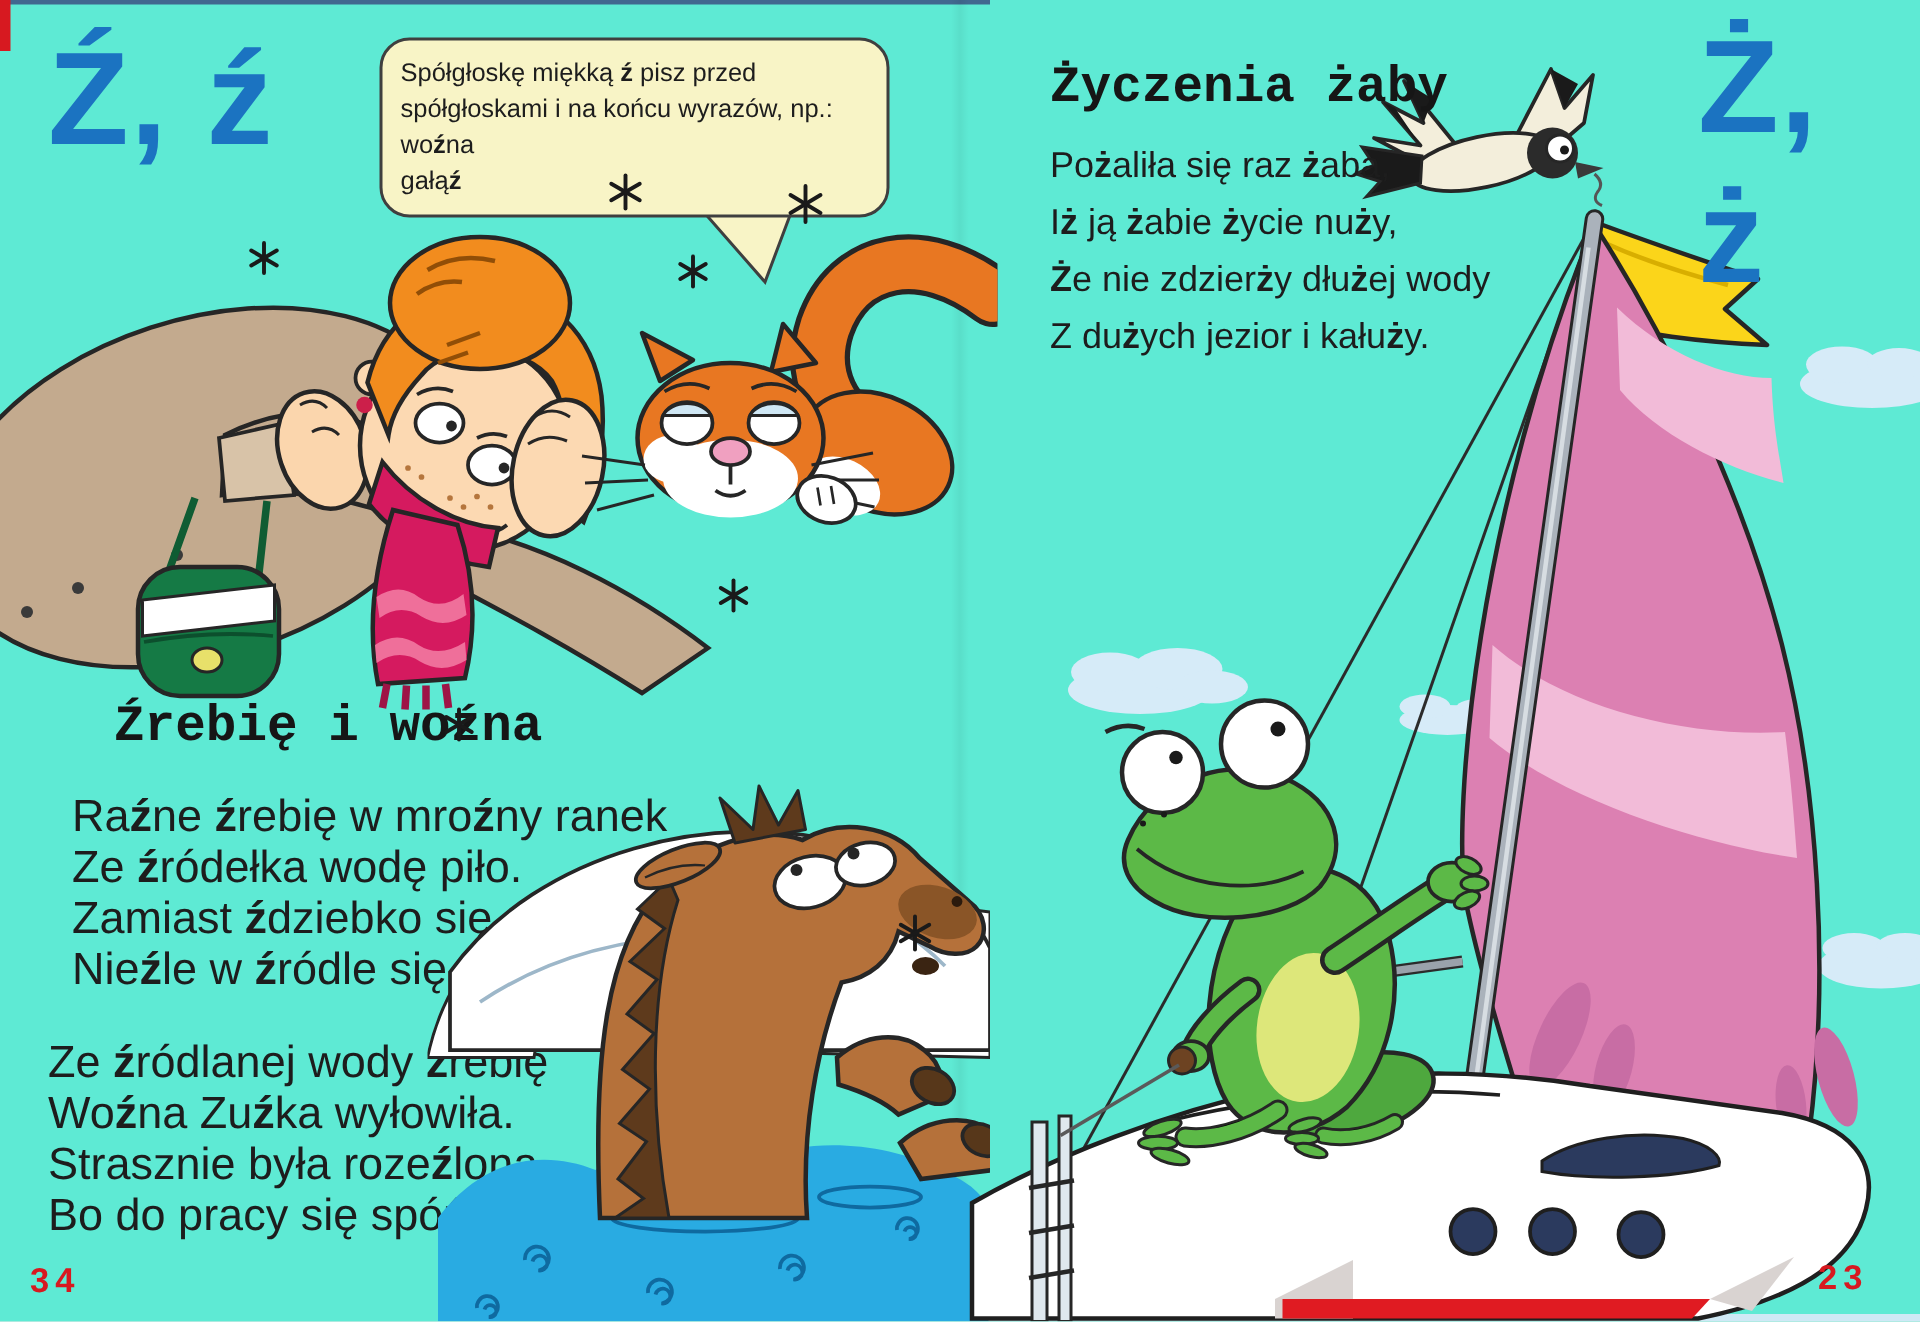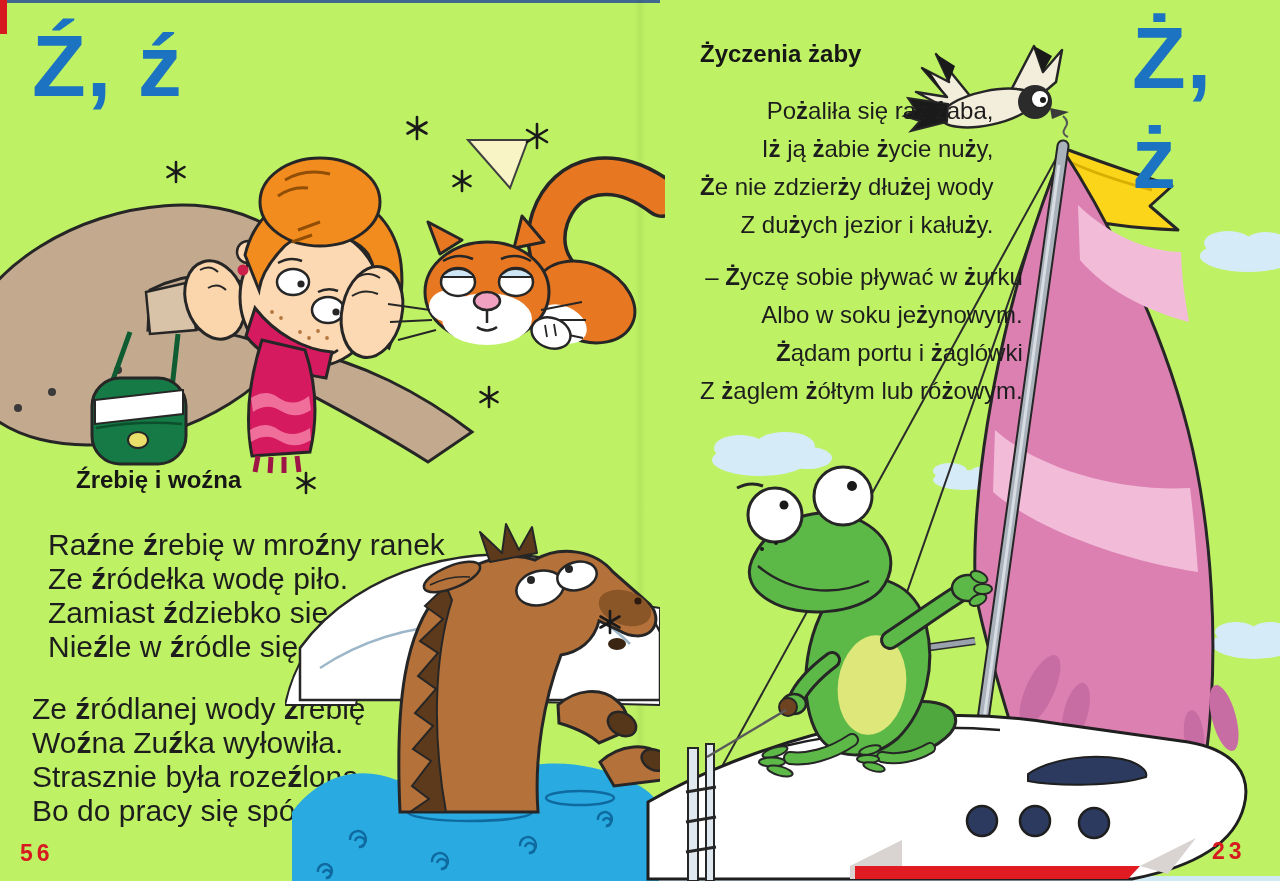--- a/index.html
+++ b/index.html
@@ -1,29 +1,29 @@
 <!DOCTYPE html>
 <html><head>
 <meta charset="utf-8">
 <style>
   html,body{margin:0;padding:0;background:#e9e9e9;}
-  #spread{position:relative;width:1280px;height:881px;background:#bef264;overflow:hidden;
+  #spread{position:relative;width:1280px;height:881px;background:#5eead4;overflow:hidden;
           font-family:"Liberation Sans",sans-serif;color:#1d1d1d;}
   .abs{position:absolute;}
   
   .edge-top{left:0;top:0;width:660px;height:3px;background:#41688f;}
   .corner-red{left:0;top:0;width:7px;height:34px;background:#d71920;}
   .edge-bottom-right{left:640px;top:876px;width:640px;height:5px;background:#cfe9f5;}
   .seam{left:634px;top:0;width:12px;height:881px;
         background:linear-gradient(90deg,rgba(0,0,0,0),rgba(0,0,0,.05),rgba(0,0,0,0));}
   
   .big-letters{font-weight:bold;font-size:88px;line-height:100px;color:#1b73c1;letter-spacing:1px;}
-  .poem-title{font-weight:bold;font-size:24px;color:#161616;}
+  .poem-title{font-weight:bold;font-size:34px;color:#161616;font-family:Liberation Mono, monospace;}
   .poem{font-size:30px;line-height:34px;white-space:nowrap;}
-  .poem-r{font-size:24px;line-height:38px;white-space:nowrap;text-align:right;}
+  .poem-r{font-size:24px;line-height:38px;white-space:nowrap;}
   .poem strong,.poem-r strong,.bubble strong{font-weight:bold;}
   
   .bubble{left:253px;top:25px;width:312px;background:#f8f4c6;border:2px solid #3f3f3f;
           border-radius:20px;padding:10px 12px;font-size:17px;line-height:24px;white-space:nowrap;z-index:3;}
   .pagenum{font-weight:bold;font-size:23px;color:#d71920;letter-spacing:4px;}
   svg{display:block;}
 </style>
 </head>
 <body>
 
@@ -32,20 +32,21 @@
   <div class="abs edge-top"></div>
   <div class="abs corner-red"></div>
   <div class="abs edge-bottom-right"></div>
   <div class="abs seam"></div>
 
   <div class="abs big-letters" style="left:32px;top:16px;">Ź, ź</div>
 
   <svg class="abs" style="left:440px;top:138px;z-index:2;" width="110" height="60" viewBox="440 138 110 60">
     <polygon points="468,140 510,188 528,140" fill="#f8f4c6" stroke="#3f3f3f" stroke-width="2"></polygon>
   </svg>
+  <div class="abs bubble">Spółgłoskę miękką <strong>ź</strong> pisz przed<br>spółgłoskami i na końcu wyrazów, np.:<br>wo<strong>ź</strong>na<br>gałą<strong>ź</strong></div>
 
   <svg class="abs" style="left:0;top:140px;" width="665" height="345" viewBox="0 140 665 345" aria-label="Woman caretaker in beige coat with red scarf and green handbag, orange cat, snowflakes">
     <g>
       <ellipse cx="135" cy="325" rx="178" ry="112" transform="rotate(-18 135 325)" fill="#c3aa8e" stroke="#262626" stroke-width="3"></ellipse>
       <circle cx="52" cy="392" r="4" fill="#3a3a3a"></circle>
       <circle cx="118" cy="370" r="4" fill="#3a3a3a"></circle>
       <circle cx="18" cy="408" r="4" fill="#3a3a3a"></circle>
       <path d="M 300,350 C 360,362 420,392 472,432 L 428,462 C 365,422 312,396 283,380 Z" fill="#c3aa8e" stroke="#262626" stroke-width="3"></path>
 
       <path d="M 150,290 C 190,270 240,268 262,300 L 252,340 C 220,330 180,325 148,330 Z" fill="#c3aa8e" stroke="#262626" stroke-width="3"></path>
@@ -168,21 +169,21 @@
       <ellipse cx="577" cy="576" rx="20" ry="14" transform="rotate(-14 577 576)" fill="#ffffff" stroke="#262626" stroke-width="2.5"></ellipse>
       <circle cx="531" cy="580" r="4" fill="#262626"></circle>
       <circle cx="569" cy="569" r="4" fill="#262626"></circle>
       <path d="M 558,705 C 576,689 601,687 616,700 C 629,710 631,726 620,734 L 599,743 C 587,732 569,726 559,723 Z" fill="#b5713a" stroke="#262626" stroke-width="3"></path>
       <ellipse cx="622" cy="724" rx="15" ry="11" transform="rotate(30 622 724)" fill="#57371a" stroke="#262626" stroke-width="2.5"></ellipse>
       <path d="M 600,762 C 620,744 648,742 662,756 L 662,780 L 614,786 Z" fill="#b5713a" stroke="#262626" stroke-width="3"></path>
       <ellipse cx="655" cy="760" rx="14" ry="10" transform="rotate(25 655 760)" fill="#57371a" stroke="#262626" stroke-width="2.5"></ellipse>
     </g>
   </svg>
 
-  <div class="abs pagenum" style="left:20px;top:840px;">56</div>
+  <div class="abs pagenum" style="left:20px;top:840px;">34</div>
 
   <svg class="abs" style="left:0;top:0;z-index:4;" width="1280" height="881" viewBox="0 0 1280 881">
     <g stroke="#1a1a1a" stroke-width="2.6" stroke-linecap="round">
       <g transform="translate(417,128)">
           <line x1="0" y1="-11" x2="0" y2="11"></line>
           <line x1="-9.5" y1="-5.5" x2="9.5" y2="5.5"></line>
           <line x1="-9.5" y1="5.5" x2="9.5" y2="-5.5"></line>
         </g>
       <g transform="translate(537,136)">
           <line x1="0" y1="-12" x2="0" y2="12"></line>
@@ -343,17 +344,16 @@
       <path d="M 930,748 C 915,757 897,760 882,757" stroke="#262626" stroke-width="12" stroke-linecap="round"></path>
       <path d="M 930,748 C 915,757 897,760 882,757" stroke="#5cb947" stroke-width="8" stroke-linecap="round"></path>
       <ellipse cx="870" cy="750" rx="11" ry="4" transform="rotate(-15 870 750)" fill="#5cb947" stroke="#262626" stroke-width="2"></ellipse>
       <ellipse cx="868" cy="759" rx="11" ry="4" fill="#5cb947" stroke="#262626" stroke-width="2"></ellipse>
       <ellipse cx="874" cy="767" rx="11" ry="4" transform="rotate(15 874 767)" fill="#5cb947" stroke="#262626" stroke-width="2"></ellipse>
     </g>
   </svg>
 
   <div class="abs poem-title" style="left:700px;top:40px;">Życzenia żaby</div>
   <div class="abs poem-r" style="left:700px;top:92px;">Po<strong>ż</strong>aliła się raz <strong>ż</strong>aba,<br>I<strong>ż</strong> ją <strong>ż</strong>abie <strong>ż</strong>ycie nu<strong>ż</strong>y,<br><strong>Ż</strong>e nie zdzier<strong>ż</strong>y dłu<strong>ż</strong>ej wody<br>Z du<strong>ż</strong>ych jezior i kału<strong>ż</strong>y.</div>
-  <div class="abs poem-r" style="left:700px;top:258px;">– <strong>Ż</strong>yczę sobie pływać w <strong>ż</strong>urku<br>Albo w soku je<strong>ż</strong>ynowym.<br><strong>Ż</strong>ądam portu i <strong>ż</strong>aglówki<br>Z <strong>ż</strong>aglem <strong>ż</strong>ółtym lub ró<strong>ż</strong>owym.</div>
   <div class="abs big-letters" style="left:1132px;top:8px;">Ż, ż</div>
   <div class="abs pagenum" style="left:1212px;top:838px;">23</div>
 
 </div>
 
 </body></html>

